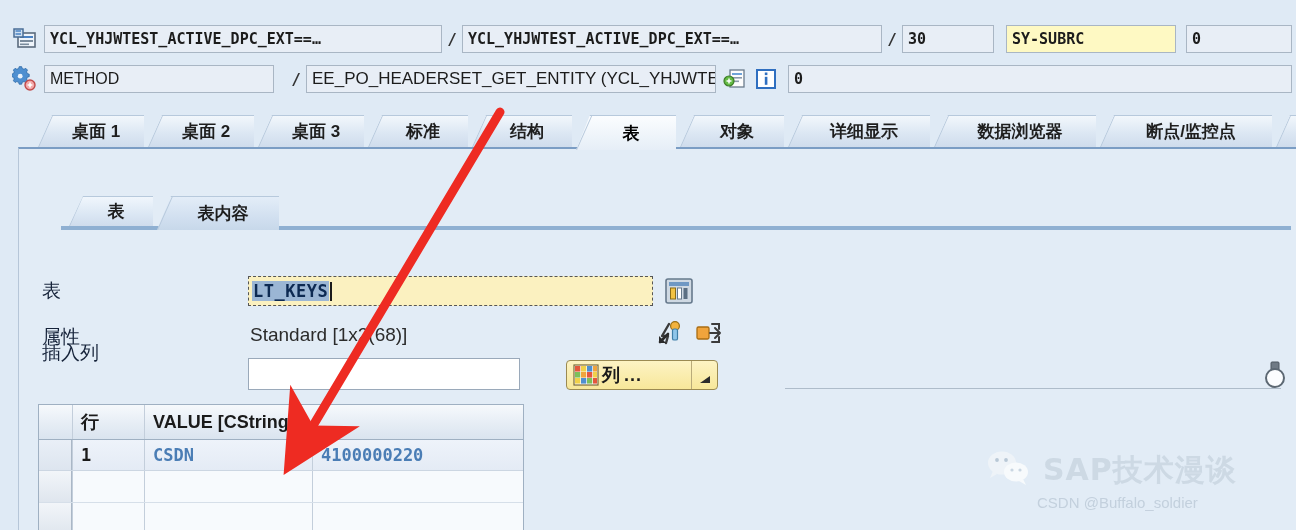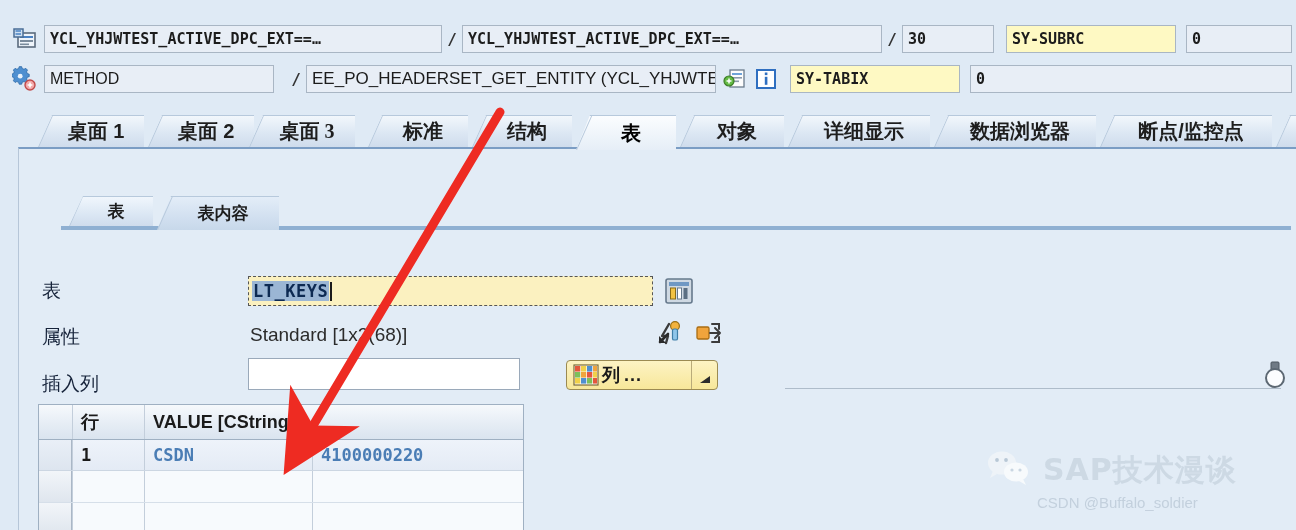--- a/index.html
+++ b/index.html
@@ -57,21 +57,21 @@
     position:absolute;left:0;top:112px;width:1296px;height:38px;
     background:#dfeaf5;
   }
   .tabstrip .base{
     position:absolute;left:18px;right:0;bottom:0;height:3px;background:#7b9dc4;
   }
   .tab{
     position:absolute;bottom:3px;height:32px;
     background:linear-gradient(180deg,#f2f7fc 0%,#dce7f3 55%,#cfdcec 100%);
     border-top:1px solid #b7c9dc;
-    color:#1e1e1e;font-size:20px;font-weight:bold;
+    color:#1e1e1e;font-size:17px;font-weight:bold;
     display:flex;align-items:center;justify-content:center;
     box-sizing:border-box;
     clip-path:polygon(14px 0,100% 0,100% 100%,0 100%);
     padding-left:10px;
   }
   .tab:after{
     content:"";position:absolute;left:0;top:0;width:15px;height:100%;
     border-left:1px solid #b7c9dc;
     transform:skewX(-24deg);transform-origin:bottom left;
   }
@@ -273,29 +273,28 @@
         <path d="M3.5 14 h5 M6 11.5 v5" stroke="#ffffff" stroke-width="1.5"></path>
       </svg>
     </span>
     <span class="minibtn">
       <svg width="24" height="24" viewBox="0 0 24 24">
         <rect x="3" y="3" width="18" height="18" fill="#ffffff" stroke="#2f6fc0" stroke-width="2"></rect>
         <rect x="10.8" y="5.5" width="2.6" height="2.6" fill="#2f6fc0"></rect>
         <rect x="10.8" y="9.8" width="2.6" height="8" fill="#2f6fc0"></rect>
       </svg>
     </span>
-    <div class="cfield white f-sysname" style="margin-left:12px;">SY-TABIX</div>
     <div class="cfield f-sysval" style="margin-left:10px;margin-right:4px;">0</div>
   </div>
 
   <div class="tabstrip">
     <div class="base"></div>
     <div class="tab" style="left:38px;width:106px;">桌面 1</div>
     <div class="tab" style="left:148px;width:106px;">桌面 2</div>
-    <div class="tab" style="left:249px;width:106px;font-family:Liberation Serif, serif;">桌面 3</div>
+    <div class="tab" style="left:258px;width:106px;">桌面 3</div>
     <div class="tab" style="left:368px;width:100px;">标准</div>
     <div class="tab" style="left:472px;width:100px;">结构</div>
     <div class="tab sel" style="left:576px;width:100px;">表</div>
     <div class="tab" style="left:788px;width:142px;">详细显示</div>
     <div class="tab" style="left:680px;width:104px;">对象</div>
     <div class="tab" style="left:934px;width:162px;">数据浏览器</div>
     <div class="tab" style="left:1100px;width:172px;">断点/监控点</div>
     <div class="tab" style="left:1276px;width:40px;"></div>
   </div>
 
@@ -343,21 +342,21 @@
   </span>
   <span class="icon-btn" style="left:694px;top:318px;width:30px;height:30px;">
     <svg width="30" height="30" viewBox="0 0 30 30">
       <rect x="3" y="9" width="12" height="12" rx="1.5" fill="#f0a43c" stroke="#a96c12" stroke-width="1.3"></rect>
       <path d="M16 15 h10 M21 10 l5 5 l-5 5" fill="none" stroke="#3b3b3b" stroke-width="2" stroke-linecap="round" stroke-linejoin="round"></path>
       <path d="M18 6 l7 0 l0 5" fill="none" stroke="#3b3b3b" stroke-width="2" stroke-linecap="round"></path>
       <path d="M18 24 l7 0 l0-5" fill="none" stroke="#3b3b3b" stroke-width="2" stroke-linecap="round"></path>
     </svg>
   </span>
 
-  <div class="formrow" style="left:42px;top:340px;margin-top:31px;">
+  <div class="formrow" style="left:42px;top:340px;">
     <span class="flabel">插入列</span>
   </div>
   <div class="ins-input"></div>
 
   <div class="colbtn">
     <span style="margin-left:6px;display:flex;">
       <svg width="26" height="22" viewBox="0 0 26 22">
         <rect x="1" y="1" width="24" height="20" fill="#ffffff" stroke="#7a6a36" stroke-width="1.2"></rect>
         <rect x="2" y="2" width="5.3" height="5.6" fill="#e4573c"></rect>
         <rect x="8" y="2" width="5.3" height="5.6" fill="#f0d14a"></rect>

